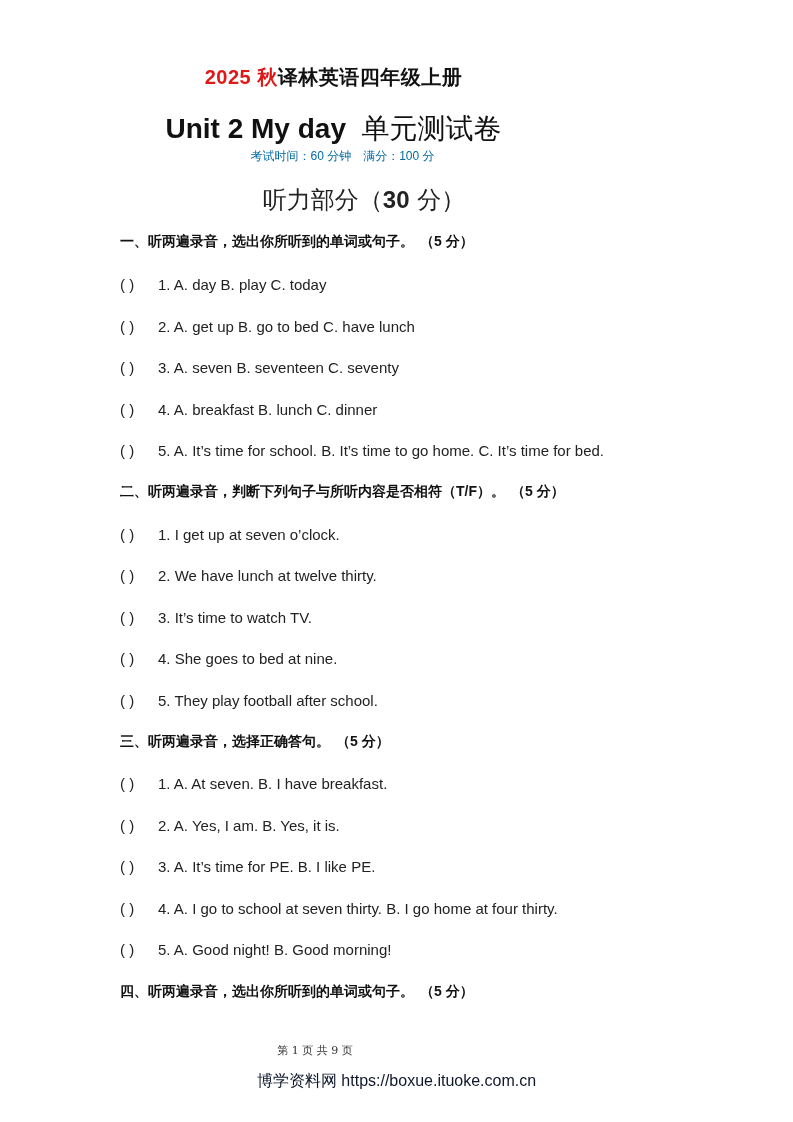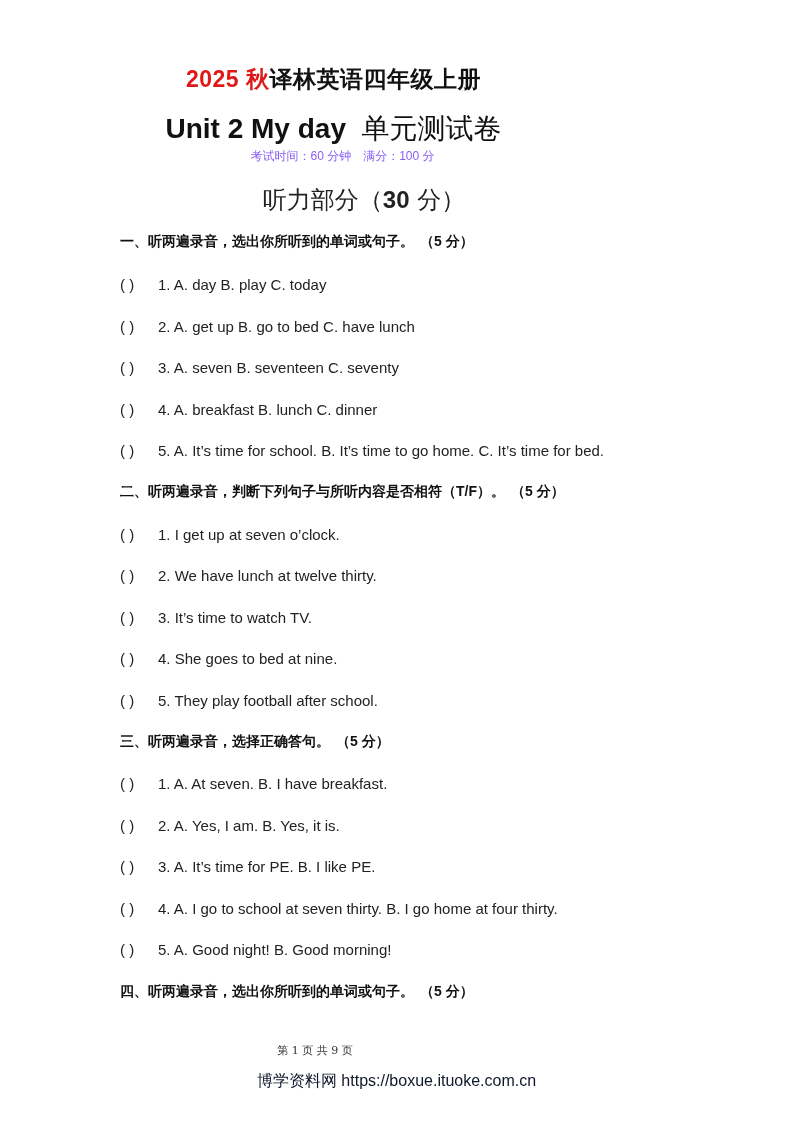--- a/index.html
+++ b/index.html
@@ -1,21 +1,21 @@
 <!DOCTYPE html>
 <html><head>
 <meta charset="utf-8">
 <style>
   html, body { margin:0; padding:0; background:#ffffff; }
   body { width:793px; height:1122px; position:relative; overflow:hidden; font-family:"Liberation Sans","DejaVu Sans",sans-serif; color:#111; }
-  .title1 { position:absolute; top:64px; left:0; width:667px; text-align:center; font-size:23px; font-weight:bold; color:#111; letter-spacing:0.5px; }
+  .title1 { position:absolute; top:64px; left:0; width:667px; text-align:center; font-size:20px; font-weight:bold; color:#111; letter-spacing:0.5px; }
   .title1 .red { color:#e01818; }
   .title2 { position:absolute; top:110px; left:0; width:667px; text-align:center; font-size:28px; font-weight:bold; color:#111; }
   .title2 .cn { font-weight:normal; font-family:"DejaVu Sans",sans-serif; }
-  .meta { position:absolute; top:148px; left:0; width:685px; text-align:center; font-size:12px; color:#8b5cf6; }
+  .meta { position:absolute; top:148px; left:0; width:685px; text-align:center; font-size:12px; color:#0369a1; }
   .meta span { margin:0 6px; }
   .section-title { position:absolute; top:184px; left:0; width:728px; text-align:center; font-size:24px; color:#222; font-family:"DejaVu Serif",serif; }
   .section-title b { font-family:"Liberation Sans",sans-serif; }
   .q-heading { position:absolute; left:120px; font-size:14px; font-weight:bold; color:#111; }
   .q-heading .pts { margin-left:6px; }
   .item { position:absolute; left:120px; font-size:15px; color:#222; white-space:nowrap; }
   .item .paren { display:inline-block; width:38px; }
   .footer-page { position:absolute; top:1043px; left:0; width:630px; text-align:center; font-size:11px; color:#333; font-family:"DejaVu Serif",serif; }
   .footer-site { position:absolute; top:1071px; left:0; width:793px; text-align:center; font-size:16px; color:#0f172a; }
 </style>

